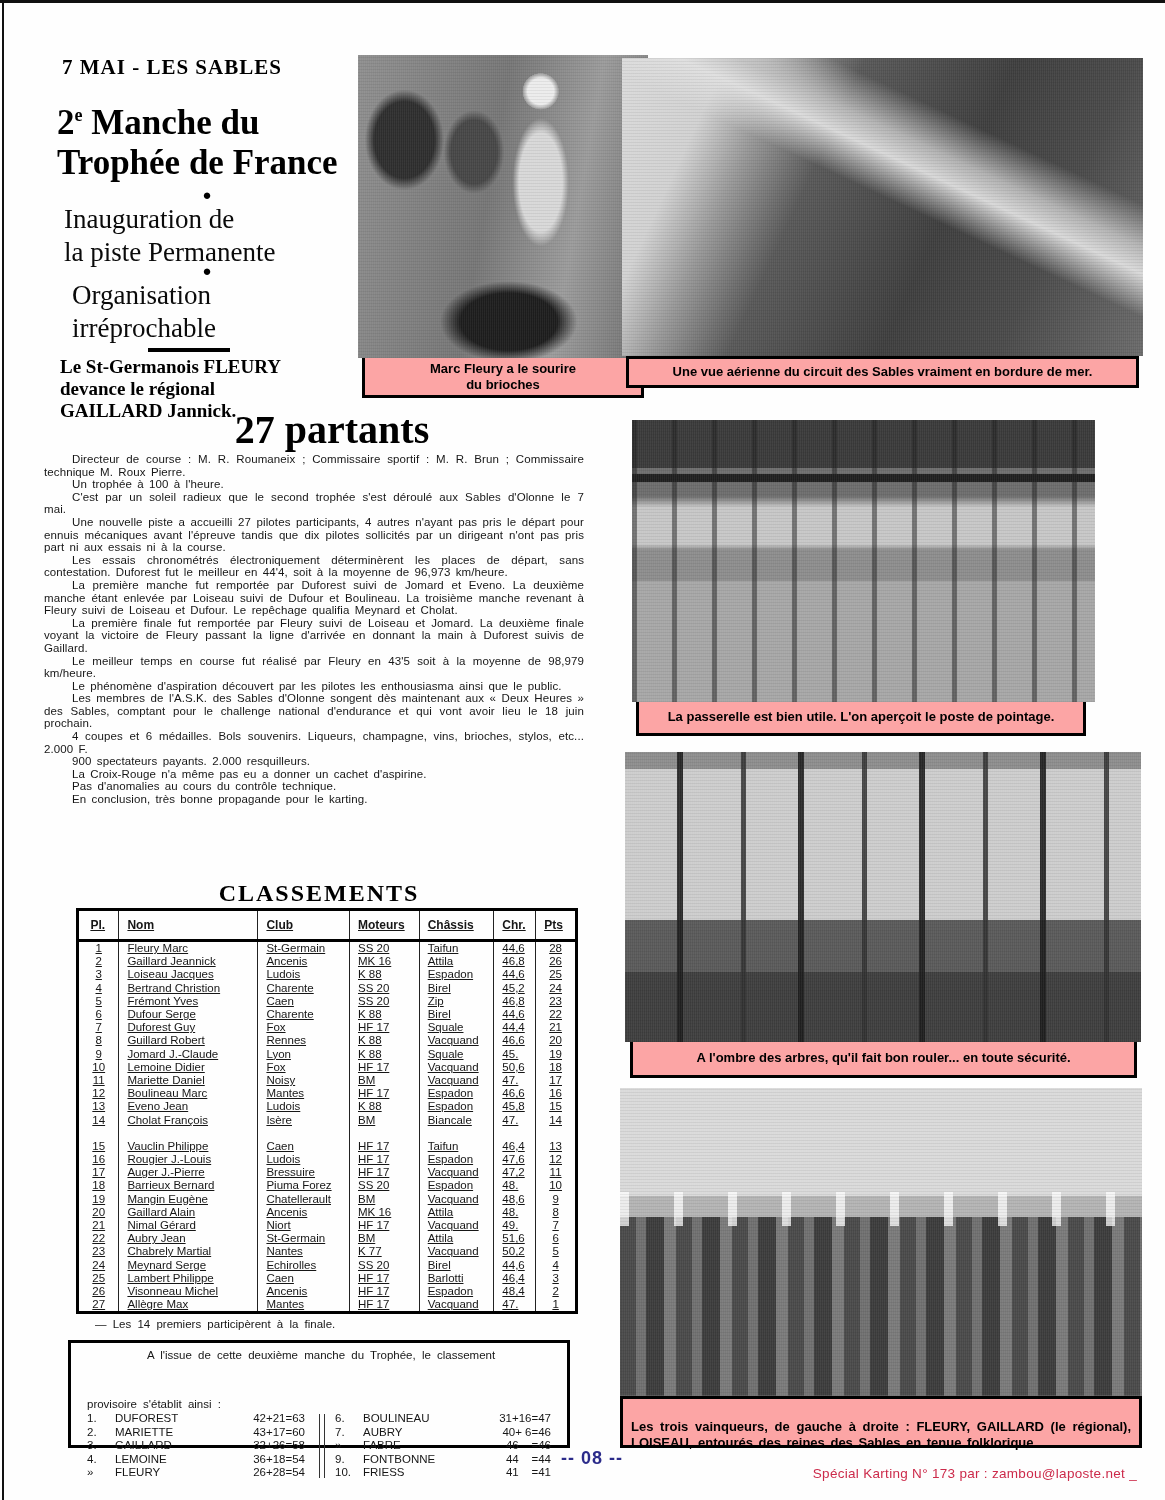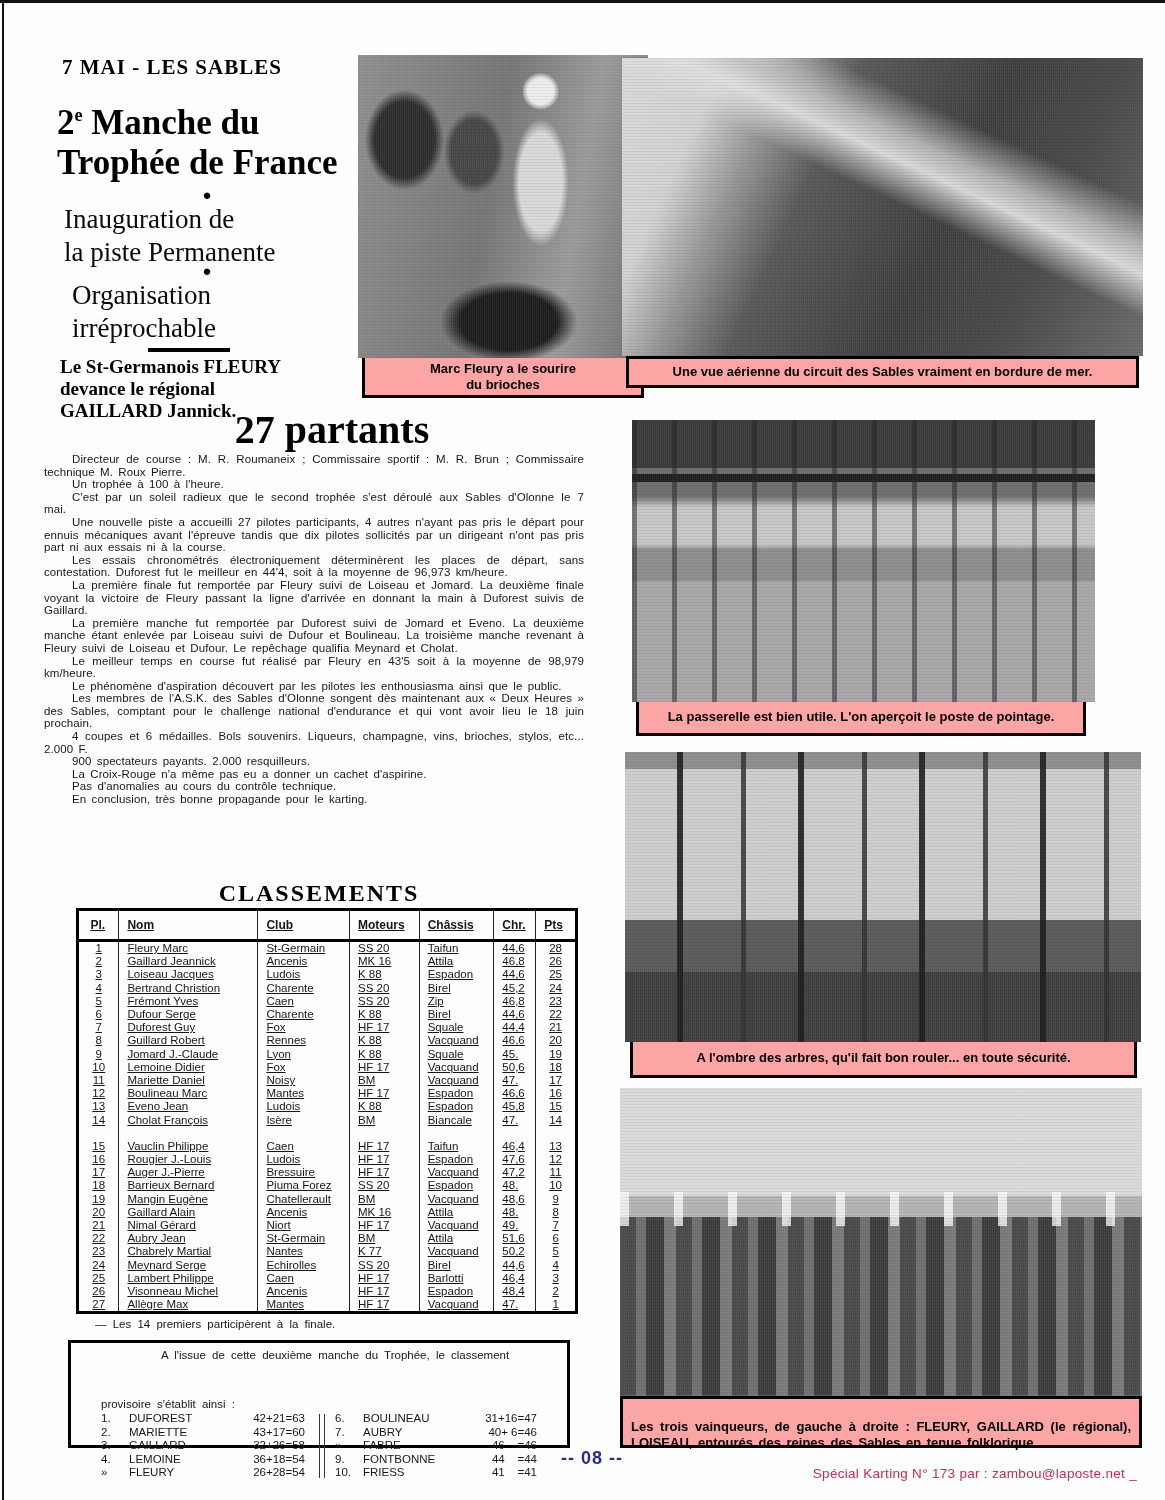--- a/index.html
+++ b/index.html
@@ -37,21 +37,21 @@
   .cls-table td:first-child{text-align:center;padding:0;}
   .cls-table th,.cls-table td{border-left:1px solid #222;}
   .cls-table th:first-child,.cls-table td:first-child{border-left:none;}
   .cls-table tr.spacer td{height:13px;}
   .cls-table td:nth-child(7){text-align:center;padding:0;}
 
   .footnote{position:absolute;left:95px;top:1318px;font-size:11.5px;word-spacing:3px;}
 
   
   .standings{position:absolute;left:68px;top:1340px;width:502px;height:108px;border:3px solid #000;
-             font-size:11.5px;line-height:13.5px;box-sizing:border-box;padding:6px 30px;}
+             font-size:11.5px;line-height:13.5px;box-sizing:border-box;padding:6px 16px;}
   .standings .intro1{text-indent:60px;word-spacing:3px;}
   .standings .intro2{word-spacing:3px;margin-top:35px;}
   .st-grid{position:relative;display:flex;margin-top:1px;}
   .st-col{width:50%;}
   .st-row{display:flex;}
   .st-rank{width:28px;}
   .st-name{flex:1;}
   .st-col-left .st-score{width:92px;text-align:right;white-space:pre;}
   .st-col-right .st-score{width:96px;text-align:right;white-space:pre;}
   .st-col-left{padding-right:14px;box-sizing:border-box;}
@@ -155,22 +155,22 @@
   <div class="photo photo5"></div>
   <div class="caption cap5">Les trois vainqueurs, de gauche à droite : FLEURY, GAILLARD (le régional), LOISEAU, entourés des reines des Sables en tenue folklorique.</div>
 
   <div class="section-title">27 partants</div>
   <div class="body-col">
     <p>Directeur de course : M. R. Roumaneix ; Commissaire sportif : M. R. Brun ; Commissaire technique M. Roux Pierre.</p>
     <p>Un trophée à 100 à l'heure.</p>
     <p>C'est par un soleil radieux que le second trophée s'est déroulé aux Sables d'Olonne le 7 mai.</p>
     <p>Une nouvelle piste a accueilli 27 pilotes participants, 4 autres n'ayant pas pris le départ pour ennuis mécaniques avant l'épreuve tandis que dix pilotes sollicités par un dirigeant n'ont pas pris part ni aux essais ni à la course.</p>
     <p>Les essais chronométrés électroniquement déterminèrent les places de départ, sans contestation. Duforest fut le meilleur en 44'4, soit à la moyenne de 96,973 km/heure.</p>
+    <p>La première manche fut remportée par Duforest suivi de Jomard et Eveno. La deuxième manche étant enlevée par Loiseau suivi de Dufour et Boulineau. La troisième manche revenant à Fleury suivi de Loiseau et Dufour. Le repêchage qualifia Meynard et Cholat.</p>
     <p>La première finale fut remportée par Fleury suivi de Loiseau et Jomard. La deuxième finale voyant la victoire de Fleury passant la ligne d'arrivée en donnant la main à Duforest suivis de Gaillard.</p>
-    <p>La première manche fut remportée par Duforest suivi de Jomard et Eveno. La deuxième manche étant enlevée par Loiseau suivi de Dufour et Boulineau. La troisième manche revenant à Fleury suivi de Loiseau et Dufour. Le repêchage qualifia Meynard et Cholat.</p>
     <p>Le meilleur temps en course fut réalisé par Fleury en 43'5 soit à la moyenne de 98,979 km/heure.</p>
     <p>Le phénomène d'aspiration découvert par les pilotes les enthousiasma ainsi que le public.</p>
     <p>Les membres de l'A.S.K. des Sables d'Olonne songent dès maintenant aux « Deux Heures » des Sables, comptant pour le challenge national d'endurance et qui vont avoir lieu le 18 juin prochain.</p>
     <p>4 coupes et 6 médailles. Bols souvenirs. Liqueurs, champagne, vins, brioches, stylos, etc... 2.000 F.</p>
     <p>900 spectateurs payants. 2.000 resquilleurs.</p>
     <p>La Croix-Rouge n'a même pas eu a donner un cachet d'aspirine.</p>
     <p>Pas d'anomalies au cours du contrôle technique.</p>
     <p>En conclusion, très bonne propagande pour le karting.</p>
   </div>
 

